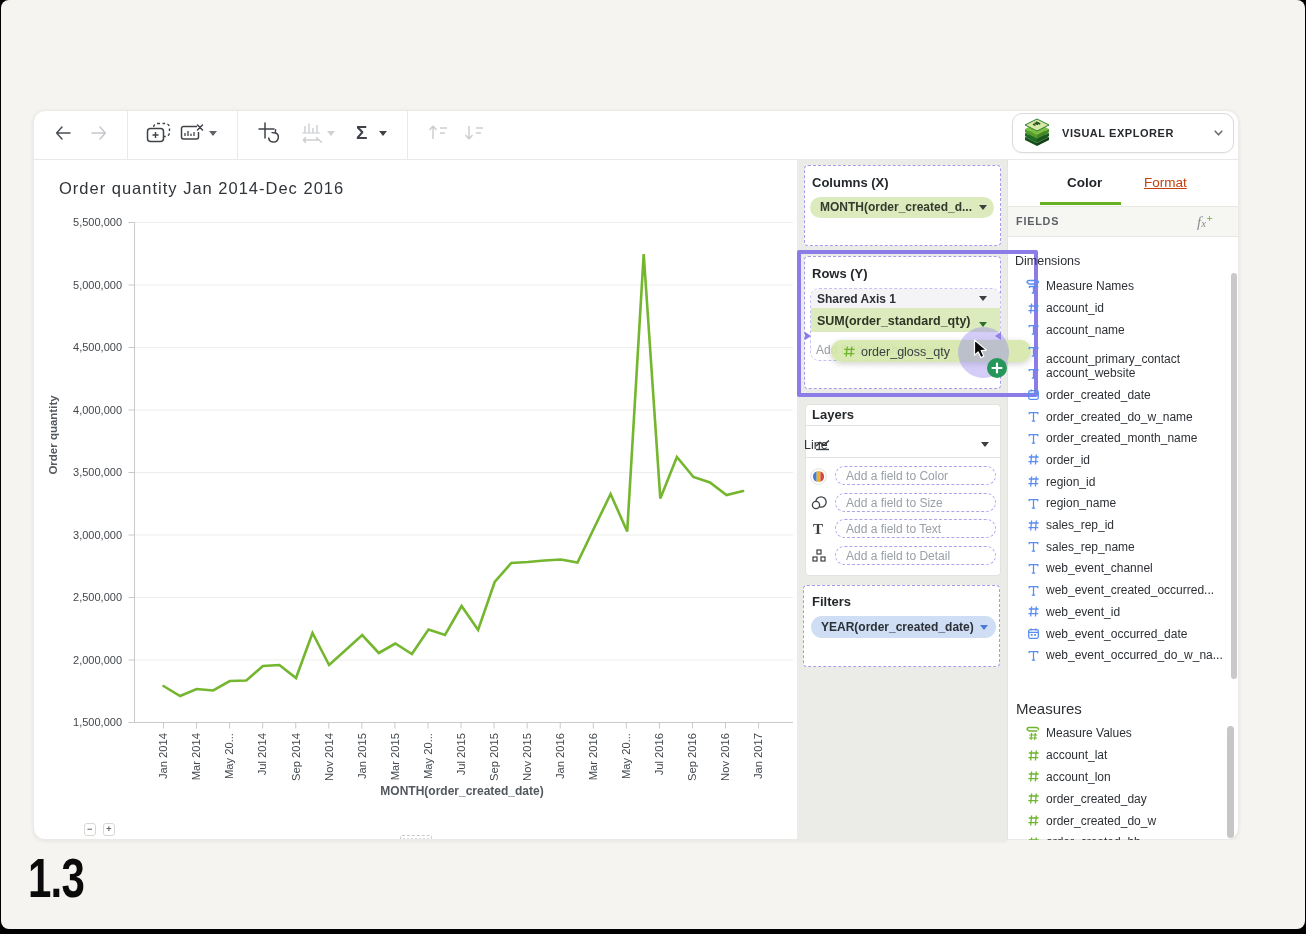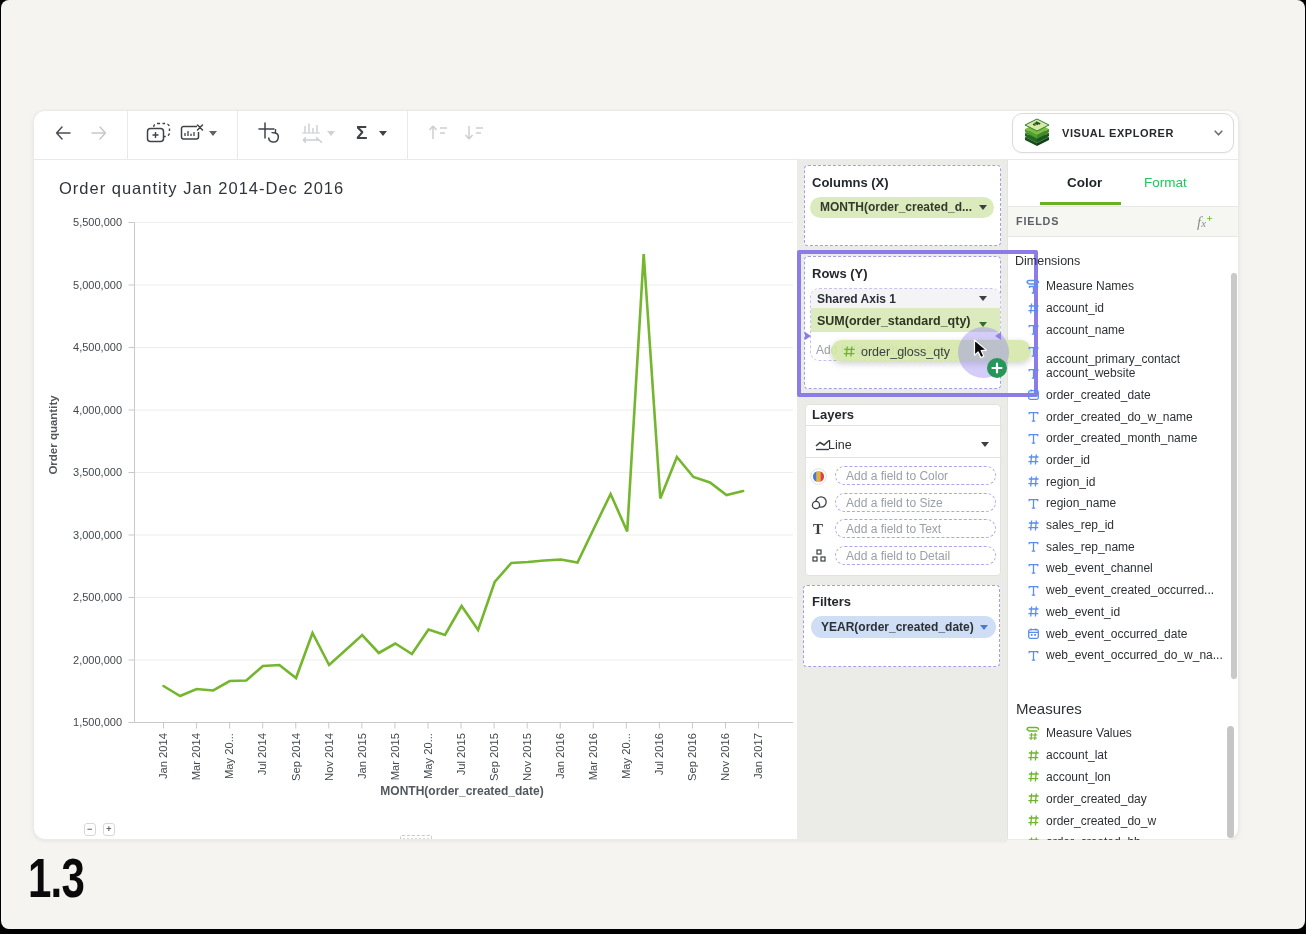--- a/index.html
+++ b/index.html
@@ -168,21 +168,21 @@
 <path d="M1.5 1 L1.5 16.2 L5.2 12.9 L7.8 18.6 L10.8 17.2 L8.2 11.6 L13.4 11.1 Z" fill="#0b0b0b" stroke="#fff" stroke-width="1.2" stroke-linejoin="round"></path>
   </svg>
 <div class="abs" style="left:796.5px;top:249.5px;width:241.5px;height:147.5px;border:4px solid #8b7ce8;border-radius:2px;"></div>
 <div class="abs" style="left:805px;top:404px;width:196px;height:172px;background:#fff;border:1px solid #e3e2df;border-radius:4px;"></div>
 <div class="abs" style="left:812px;top:407px;font-size:13px;font-weight:bold;color:#24282c;">Layers</div>
 <div class="abs" style="left:805px;top:425px;width:196px;height:1px;background:#e1e1de;"></div>
 <svg class="abs" style="left:815px;top:438px;" width="15" height="13" viewBox="0 0 15 13">
 <path d="M1 8 L5 4.5 L9 7 L14 2.5" stroke="#3c4043" stroke-width="1.6" fill="none"></path>
 <path d="M1 11.5 H14" stroke="#3c4043" stroke-width="1.4"></path>
   </svg>
-<div class="abs" style="left:828px;top:437.5px;font-size:12.5px;color:#2d3136;">Line</div>
+<div class="abs" style="left:804px;top:437.5px;font-size:12.5px;color:#2d3136;">Line</div>
 <div class="caret" style="left:981px;top:442px;"></div>
 <div class="abs" style="left:805px;top:457px;width:196px;height:1px;background:#e1e1de;"></div>
 <div class="abs" style="left:835px;top:466.4px;width:161px;height:19px;border:1px dashed #aca5ee;border-radius:10px;"></div>
 <div class="abs ph" style="left:846px;top:469.4px;font-size:12px;">Add a field to Color</div>
 <div class="abs" style="left:835px;top:492.7px;width:161px;height:19px;border:1px dashed #aca5ee;border-radius:10px;"></div>
 <div class="abs ph" style="left:846px;top:495.7px;font-size:12px;">Add a field to Size</div>
 <div class="abs" style="left:835px;top:519.1px;width:161px;height:19px;border:1px dashed #aca5ee;border-radius:10px;"></div>
 <div class="abs ph" style="left:846px;top:522.1px;font-size:12px;">Add a field to Text</div>
 <div class="abs" style="left:835px;top:545.5px;width:161px;height:19px;border:1px dashed #aca5ee;border-radius:10px;"></div>
 <div class="abs ph" style="left:846px;top:548.5px;font-size:12px;">Add a field to Detail</div>
@@ -225,21 +225,21 @@
 <path d="M26 11 L26 14 L14 20 L14 17 Z" fill="#4a8526"></path>
 <path d="M14 1 L26 7 L14 13 L2 7 Z" fill="#d7e9a4" stroke="#2f7d32" stroke-width="1"></path>
 <path d="M10 6.2 l2.5 1.25 M11.5 4.9 l3.6 1.8 M13 3.9 l4.2 2.1" stroke="#1e4e20" stroke-width="1.5"></path>
 </g>
   </svg>
 <div class="abs" style="left:1062px;top:127px;font-size:11px;font-weight:bold;letter-spacing:0.55px;color:#26292d;">VISUAL EXPLORER</div>
 <svg class="abs" style="left:1214px;top:130px;" width="9" height="7" viewBox="0 0 9 7">
 <path d="M1.2 1.2 L4.5 4.8 L7.8 1.2" stroke="#6a6e73" stroke-width="1.6" fill="none" stroke-linecap="round" stroke-linejoin="round"></path>
   </svg>
 <div class="abs" style="left:1067px;top:175px;font-size:13.5px;font-weight:bold;color:#1e2226;">Color</div>
-<div class="abs" style="left:1144px;top:175px;font-size:13.5px;color:#22c55e;">Format</div>
+<div class="abs" style="left:1144px;top:175px;font-size:13.5px;color:#c2410c;text-decoration:underline;">Format</div>
 <div class="abs" style="left:1040px;top:202px;width:81px;height:3px;background:#6ab023;"></div>
 <div class="abs" style="left:1008px;top:206px;width:230px;height:31px;background:#f6f6f3;border-top:1px solid #e7e7e4;border-bottom:1px solid #e7e7e4;"></div>
 <div class="abs" style="left:1016px;top:215px;font-size:10.8px;font-weight:bold;letter-spacing:0.8px;color:#5d6166;">FIELDS</div>
 <div class="abs" style="left:1197px;top:212px;font-family:'Liberation Serif',serif;font-style:italic;font-size:15px;color:#8a8f94;">f<span style="font-size:11px;">x</span><span style="font-style:normal;color:#6cb52c;font-weight:bold;font-size:11px;vertical-align:5px;margin-left:0.5px;">+</span></div>
 <div class="abs" style="left:1015px;top:254px;font-size:12.5px;color:#2d3136;">Dimensions</div>
 <svg class="abs" style="left:1026px;top:278.8px;" width="15" height="15" viewBox="0 0 15 15">
     <path d="M1 3.5 Q1 1.5 3 1.5 H10 Q12.5 1.5 12.5 3.5 M3.5 5 H11 M1.8 3.4 Q1.8 5 3.5 5" fill="none" stroke="#5b8def" stroke-width="1.3" stroke-linecap="round"></path>
     <path d="M3.5 7.5 H11.5 M3.5 7 V9 M11.5 7 V9 M7.5 7.5 V14 M5.8 14 H9.2" stroke="#5b8def" stroke-width="1.3" fill="none"></path>
   </svg>
 <div class="fi" style="left:1046px;top:279.3px;">Measure Names</div>

